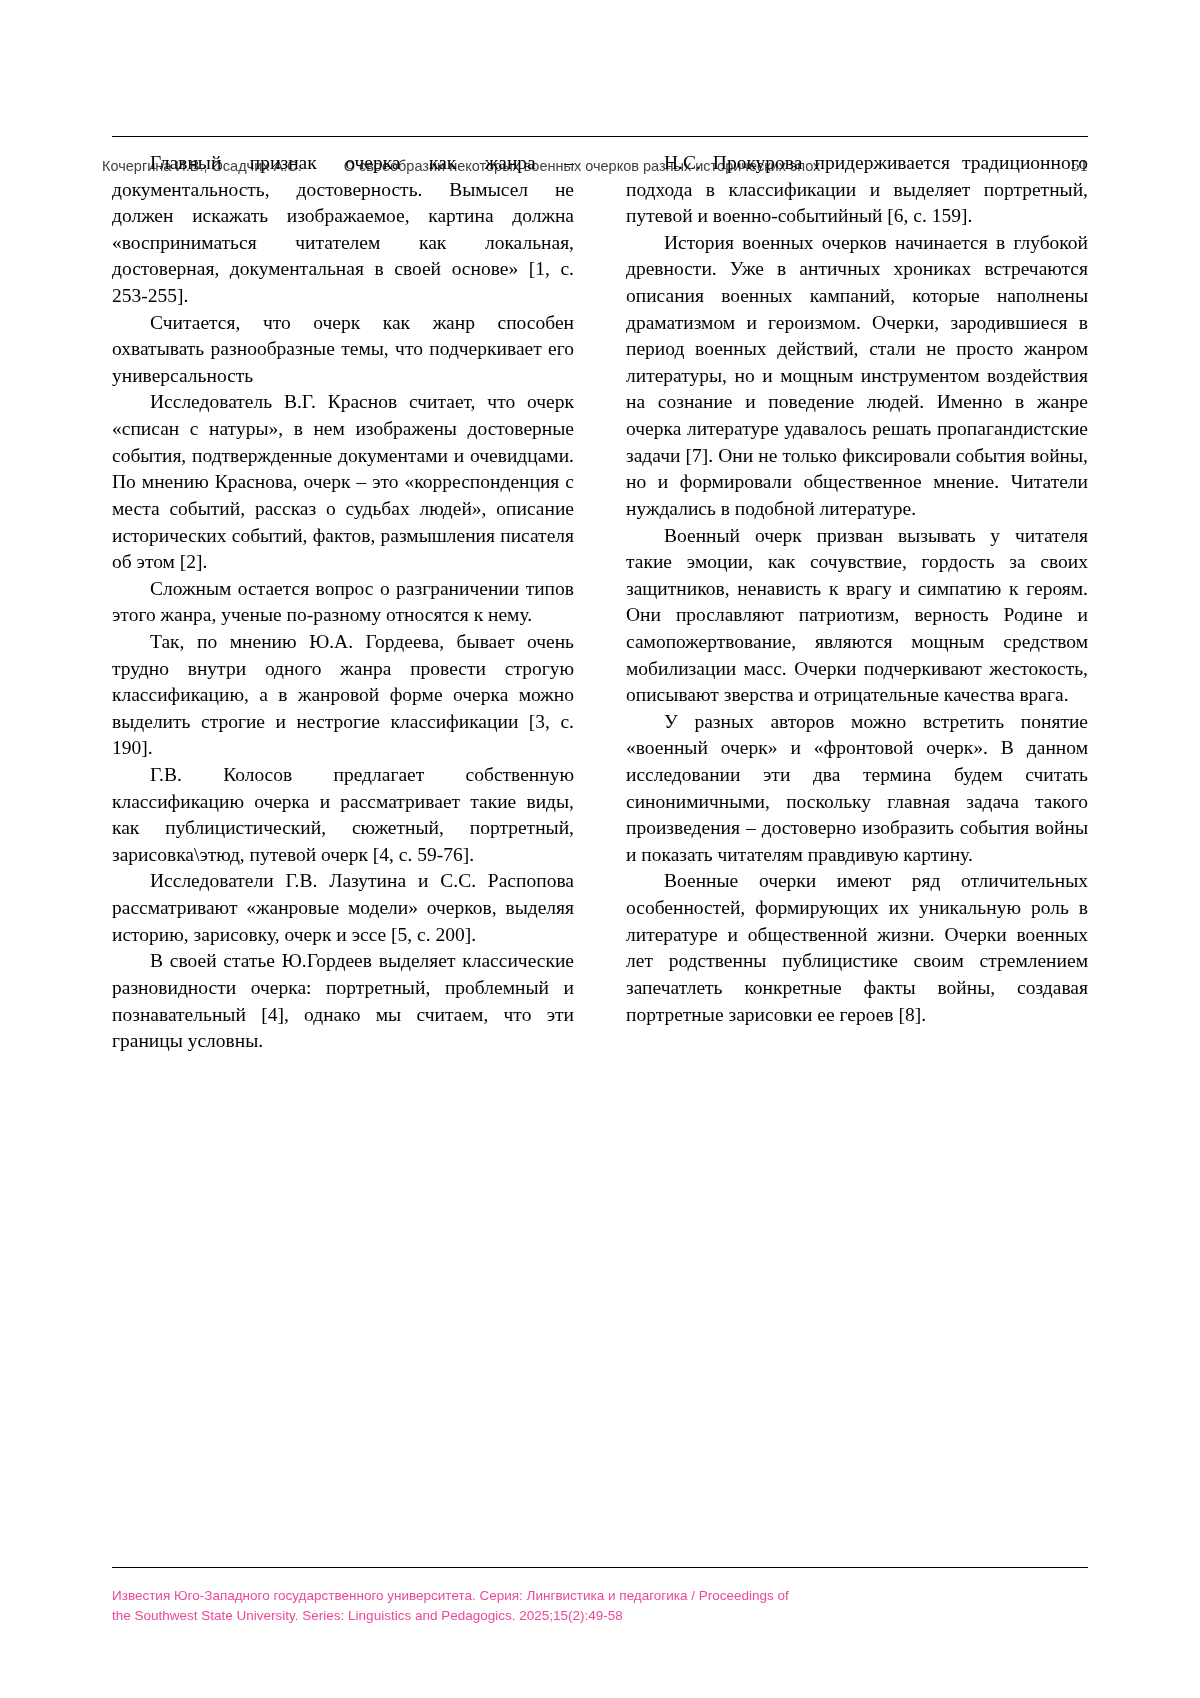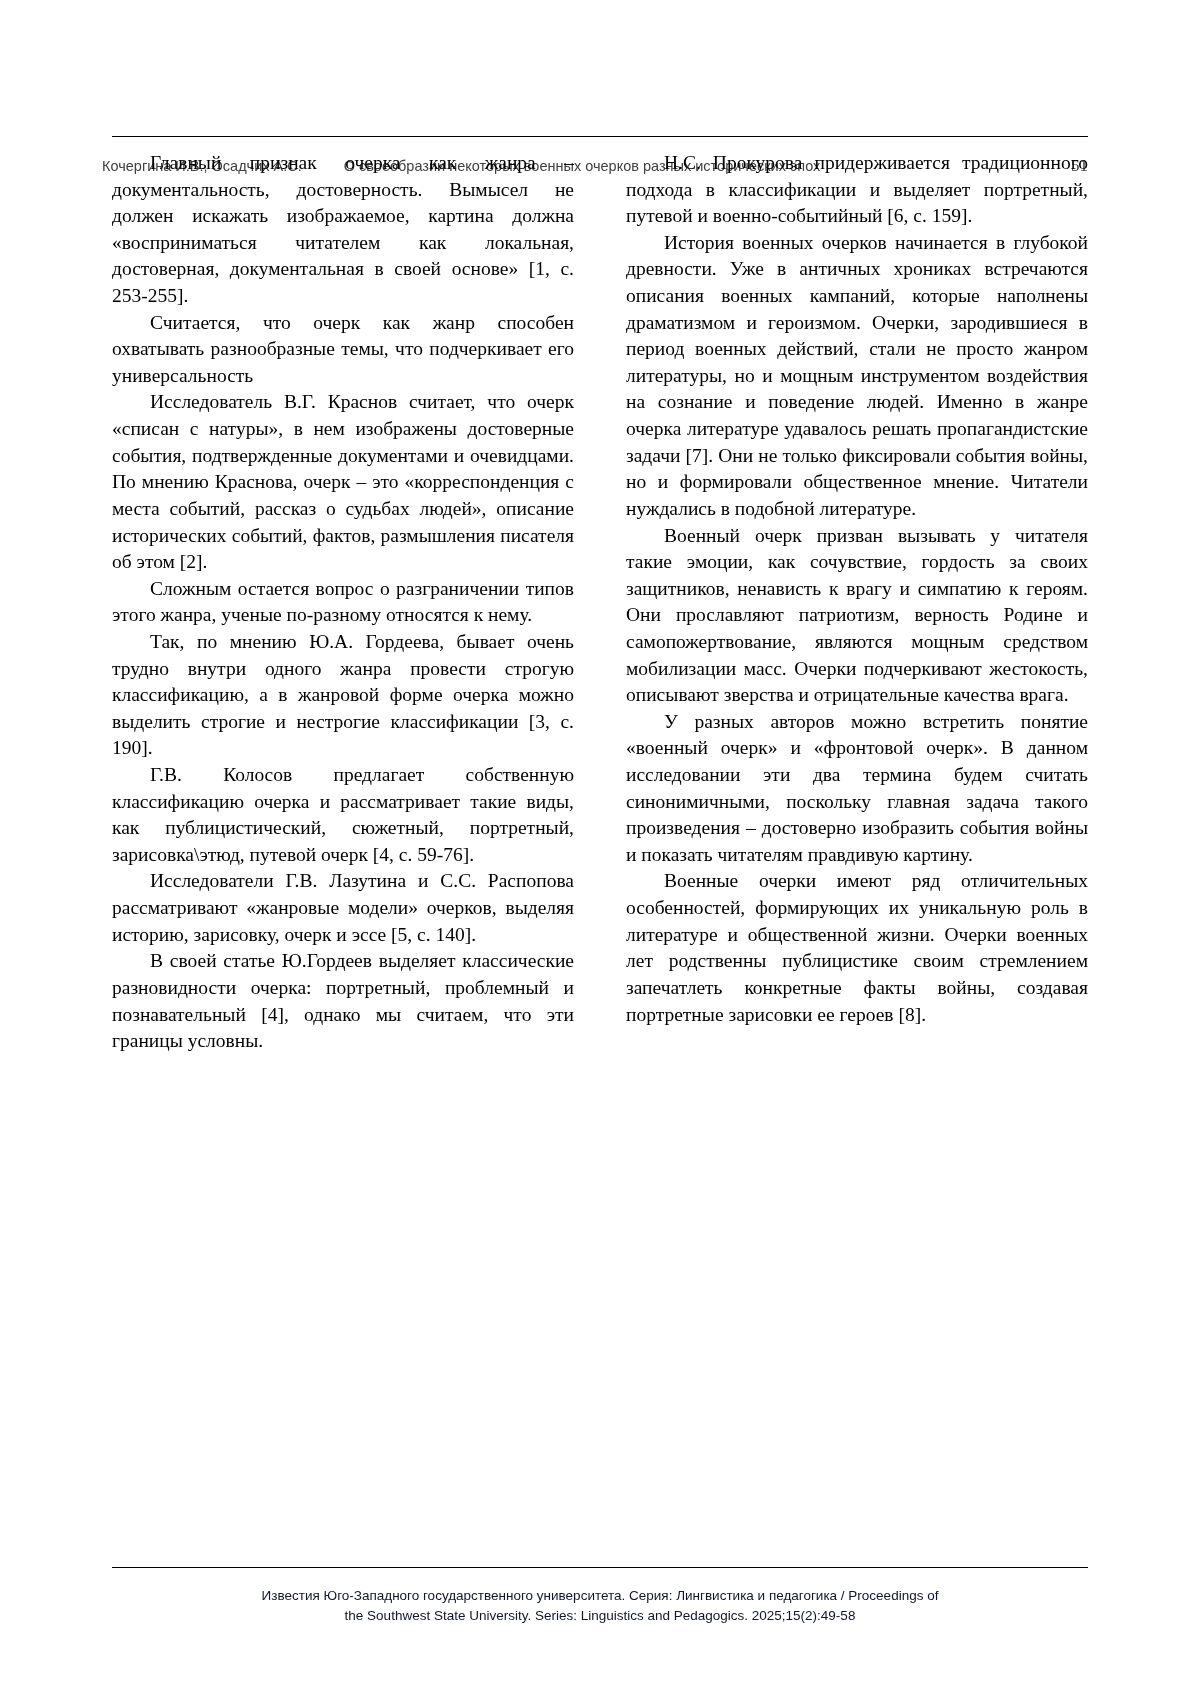--- a/index.html
+++ b/index.html
@@ -80,25 +80,25 @@
     left: 112px;
     right: 112px;
     bottom: 130px;
     border-bottom: 1px solid #000;
   }
   .footer {
     position: absolute;
     left: 112px;
     right: 112px;
     bottom: 72px;
-    text-align: center;
+    text-align: left;
     font-family: "Liberation Sans", "DejaVu Sans", sans-serif;
     font-size: 13.5px;
     line-height: 1.5;
-    color: #0f172a;
+    color: #ec4899;
   }
   .footer div { white-space: nowrap; }
 </style>
 </head>
 <body>
 
 <div class="page">
 
   <div class="runhead">
     <span class="authors">Кочергина И.В., Осадчих А.С.</span>
@@ -109,21 +109,21 @@
 
   <div class="columns">
 
     <div class="col">
       <p>Главный признак очерка как жанра – документальность, достоверность. Вымысел не должен искажать изображаемое, картина должна «восприниматься читателем как локальная, достоверная, документальная в своей основе» [1, с. 253-255].</p>
       <p>Считается, что очерк как жанр способен охватывать разнообразные темы, что подчеркивает его универсальность</p>
       <p>Исследователь В.Г. Краснов считает, что очерк «списан с натуры», в нем изображены достоверные события, подтвержденные документами и очевидцами. По мнению Краснова, очерк – это «корреспонденция с места событий, рассказ о судьбах людей», описание исторических событий, фактов, размышления писателя об этом [2].</p>
       <p>Сложным остается вопрос о разграничении типов этого жанра, ученые по-разному относятся к нему.</p>
       <p>Так, по мнению Ю.А. Гордеева, бывает очень трудно внутри одного жанра провести строгую классификацию, а в жанровой форме очерка можно выделить строгие и нестрогие классификации [3, с. 190].</p>
       <p>Г.В. Колосов предлагает собственную классификацию очерка и рассматривает такие виды, как публицистический, сюжетный, портретный, зарисовка\этюд, путевой очерк [4, с. 59-76].</p>
-      <p>Исследователи Г.В. Лазутина и С.С. Распопова рассматривают «жанровые модели» очерков, выделяя историю, зарисовку, очерк и эссе [5, с. 140].</p>
+      <p>Исследователи Г.В. Лазутина и С.С. Распопова рассматривают «жанровые модели» очерков, выделяя историю, зарисовку, очерк и эссе [5, с. 200].</p>
       <p>В своей статье Ю.Гордеев выделяет классические разновидности очерка: портретный, проблемный и познавательный [4], однако мы считаем, что эти границы условны.</p>
     </div>
 
     <div class="col">
       <p>Н.С. Прокурова придерживается традиционного подхода в классификации и выделяет портретный, путевой и военно-событийный [6, с. 159].</p>
       <p>История военных очерков начинается в глубокой древности. Уже в античных хрониках встречаются описания военных кампаний, которые наполнены драматизмом и героизмом. Очерки, зародившиеся в период военных действий, стали не просто жанром литературы, но и мощным инструментом воздействия на сознание и поведение людей. Именно в жанре очерка литературе удавалось решать пропагандистские задачи [7]. Они не только фиксировали события войны, но и формировали общественное мнение. Читатели нуждались в подобной литературе.</p>
       <p>Военный очерк призван вызывать у читателя такие эмоции, как сочувствие, гордость за своих защитников, ненависть к врагу и симпатию к героям. Они прославляют патриотизм, верность Родине и самопожертвование, являются мощным средством мобилизации масс. Очерки подчеркивают жестокость, описывают зверства и отрицательные качества врага.</p>
       <p>У разных авторов можно встретить понятие «военный очерк» и «фронтовой очерк». В данном исследовании эти два термина будем считать синонимичными, поскольку главная задача такого произведения – достоверно изобразить события войны и показать читателям правдивую картину.</p>
       <p>Военные очерки имеют ряд отличительных особенностей, формирующих их уникальную роль в литературе и общественной жизни. Очерки военных лет родственны публицистике своим стремлением запечатлеть конкретные факты войны, создавая портретные зарисовки ее героев [8].</p>
     </div>

